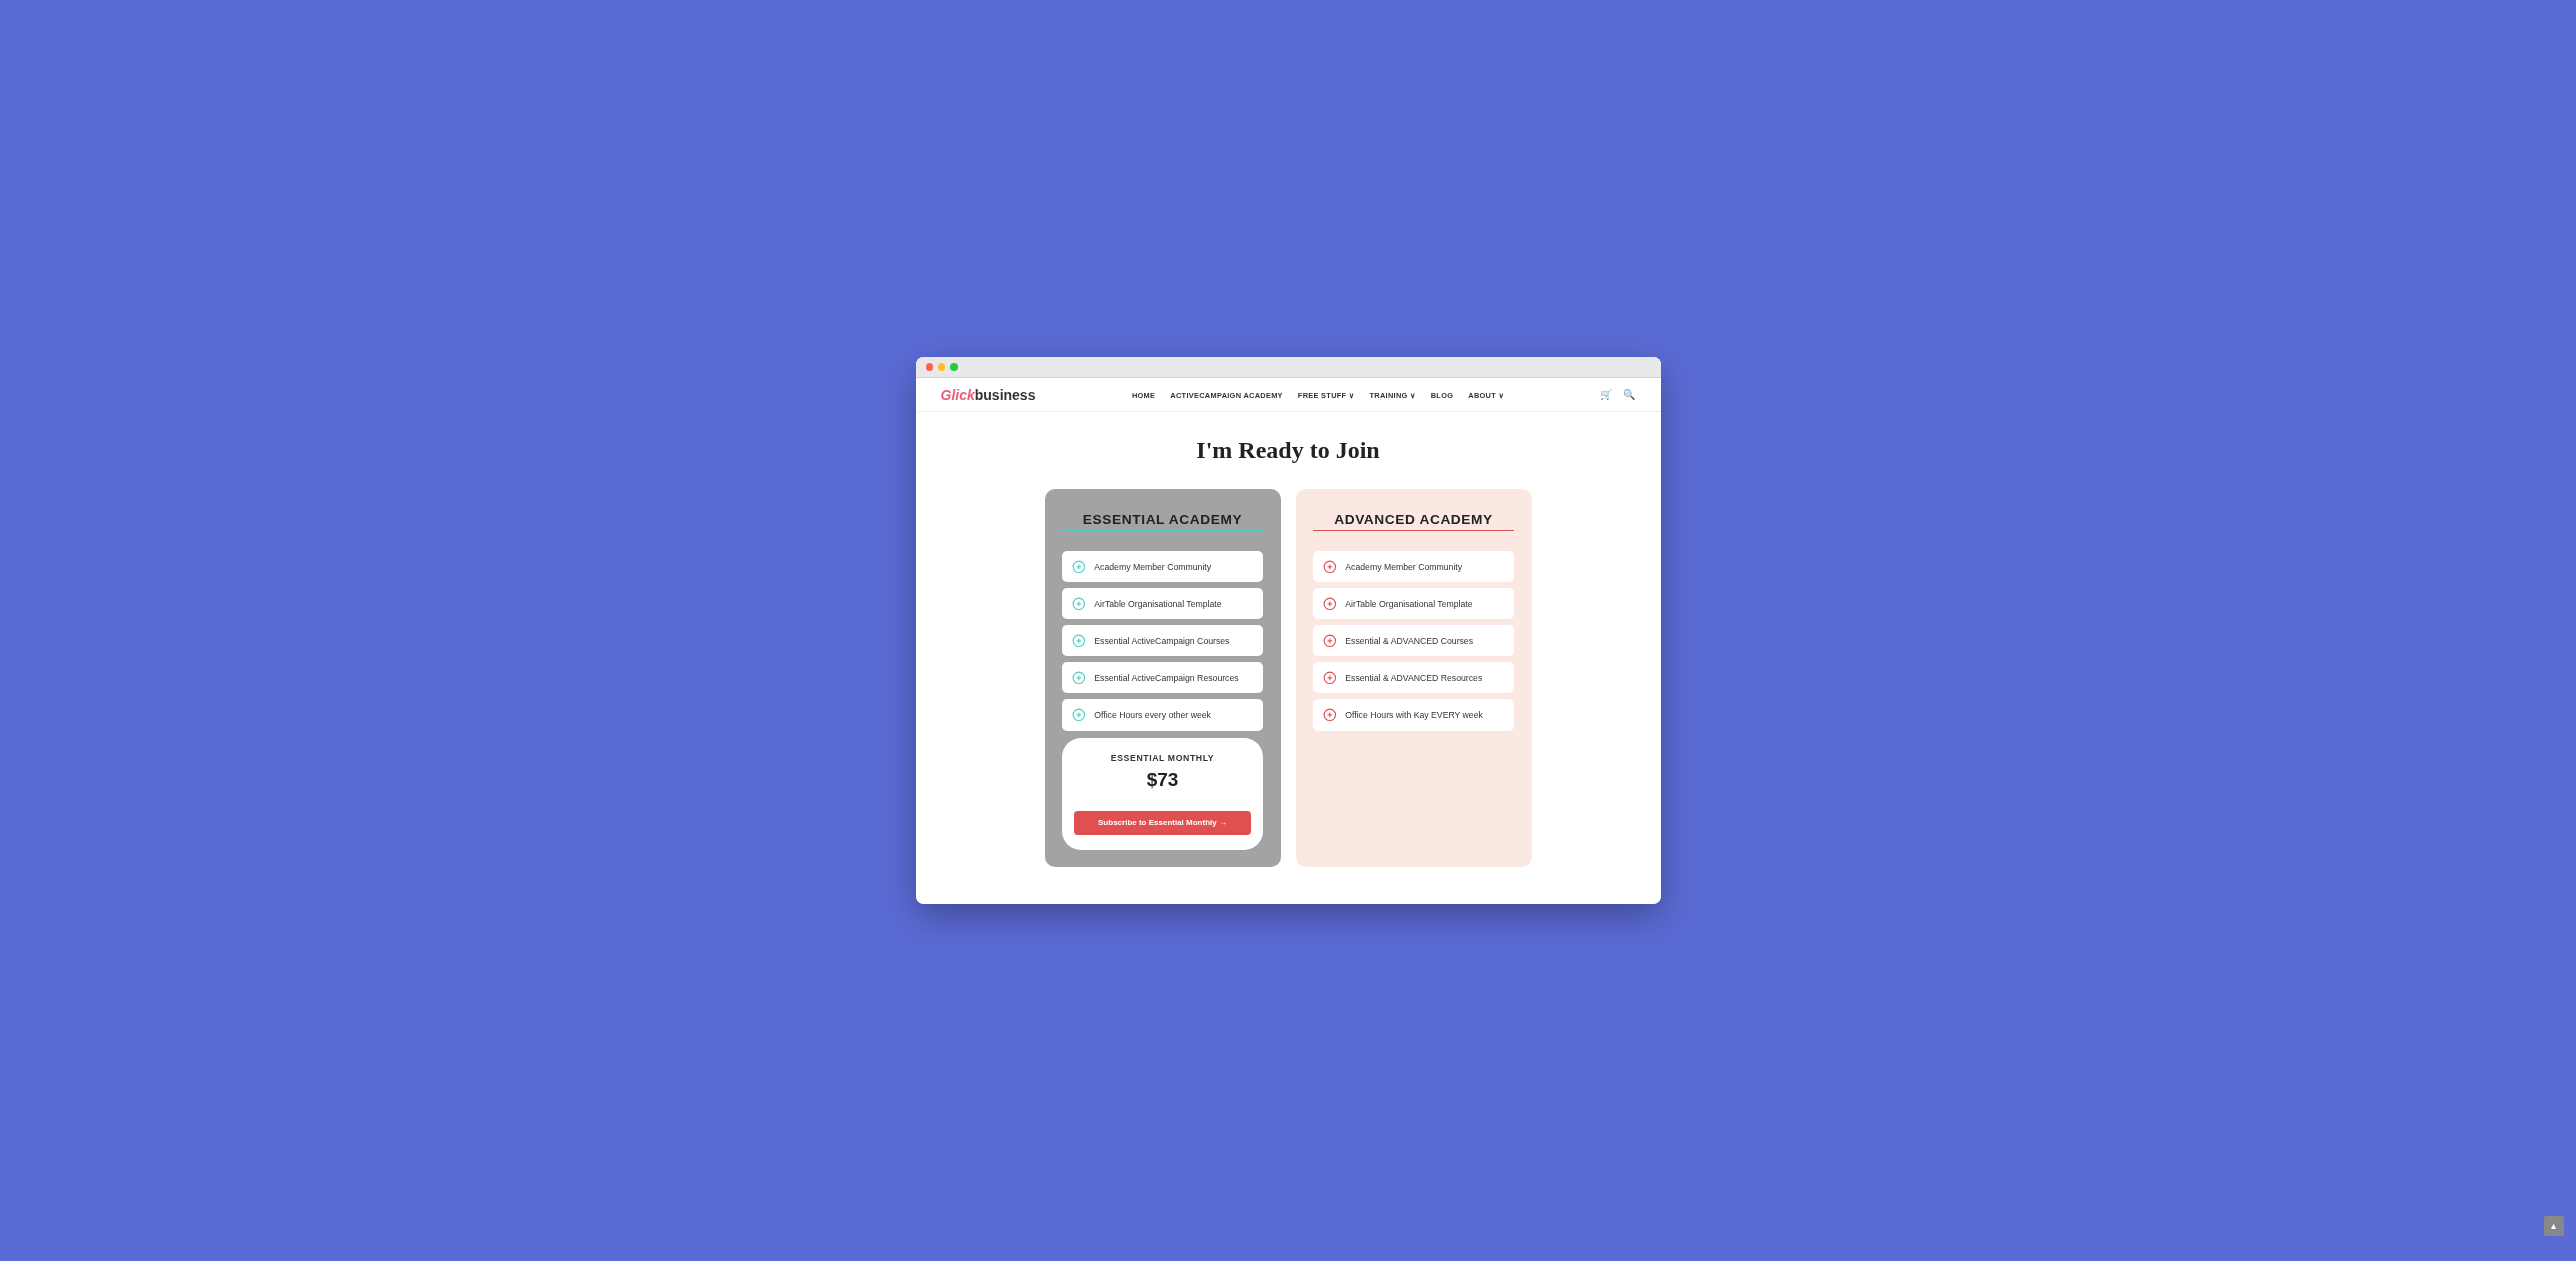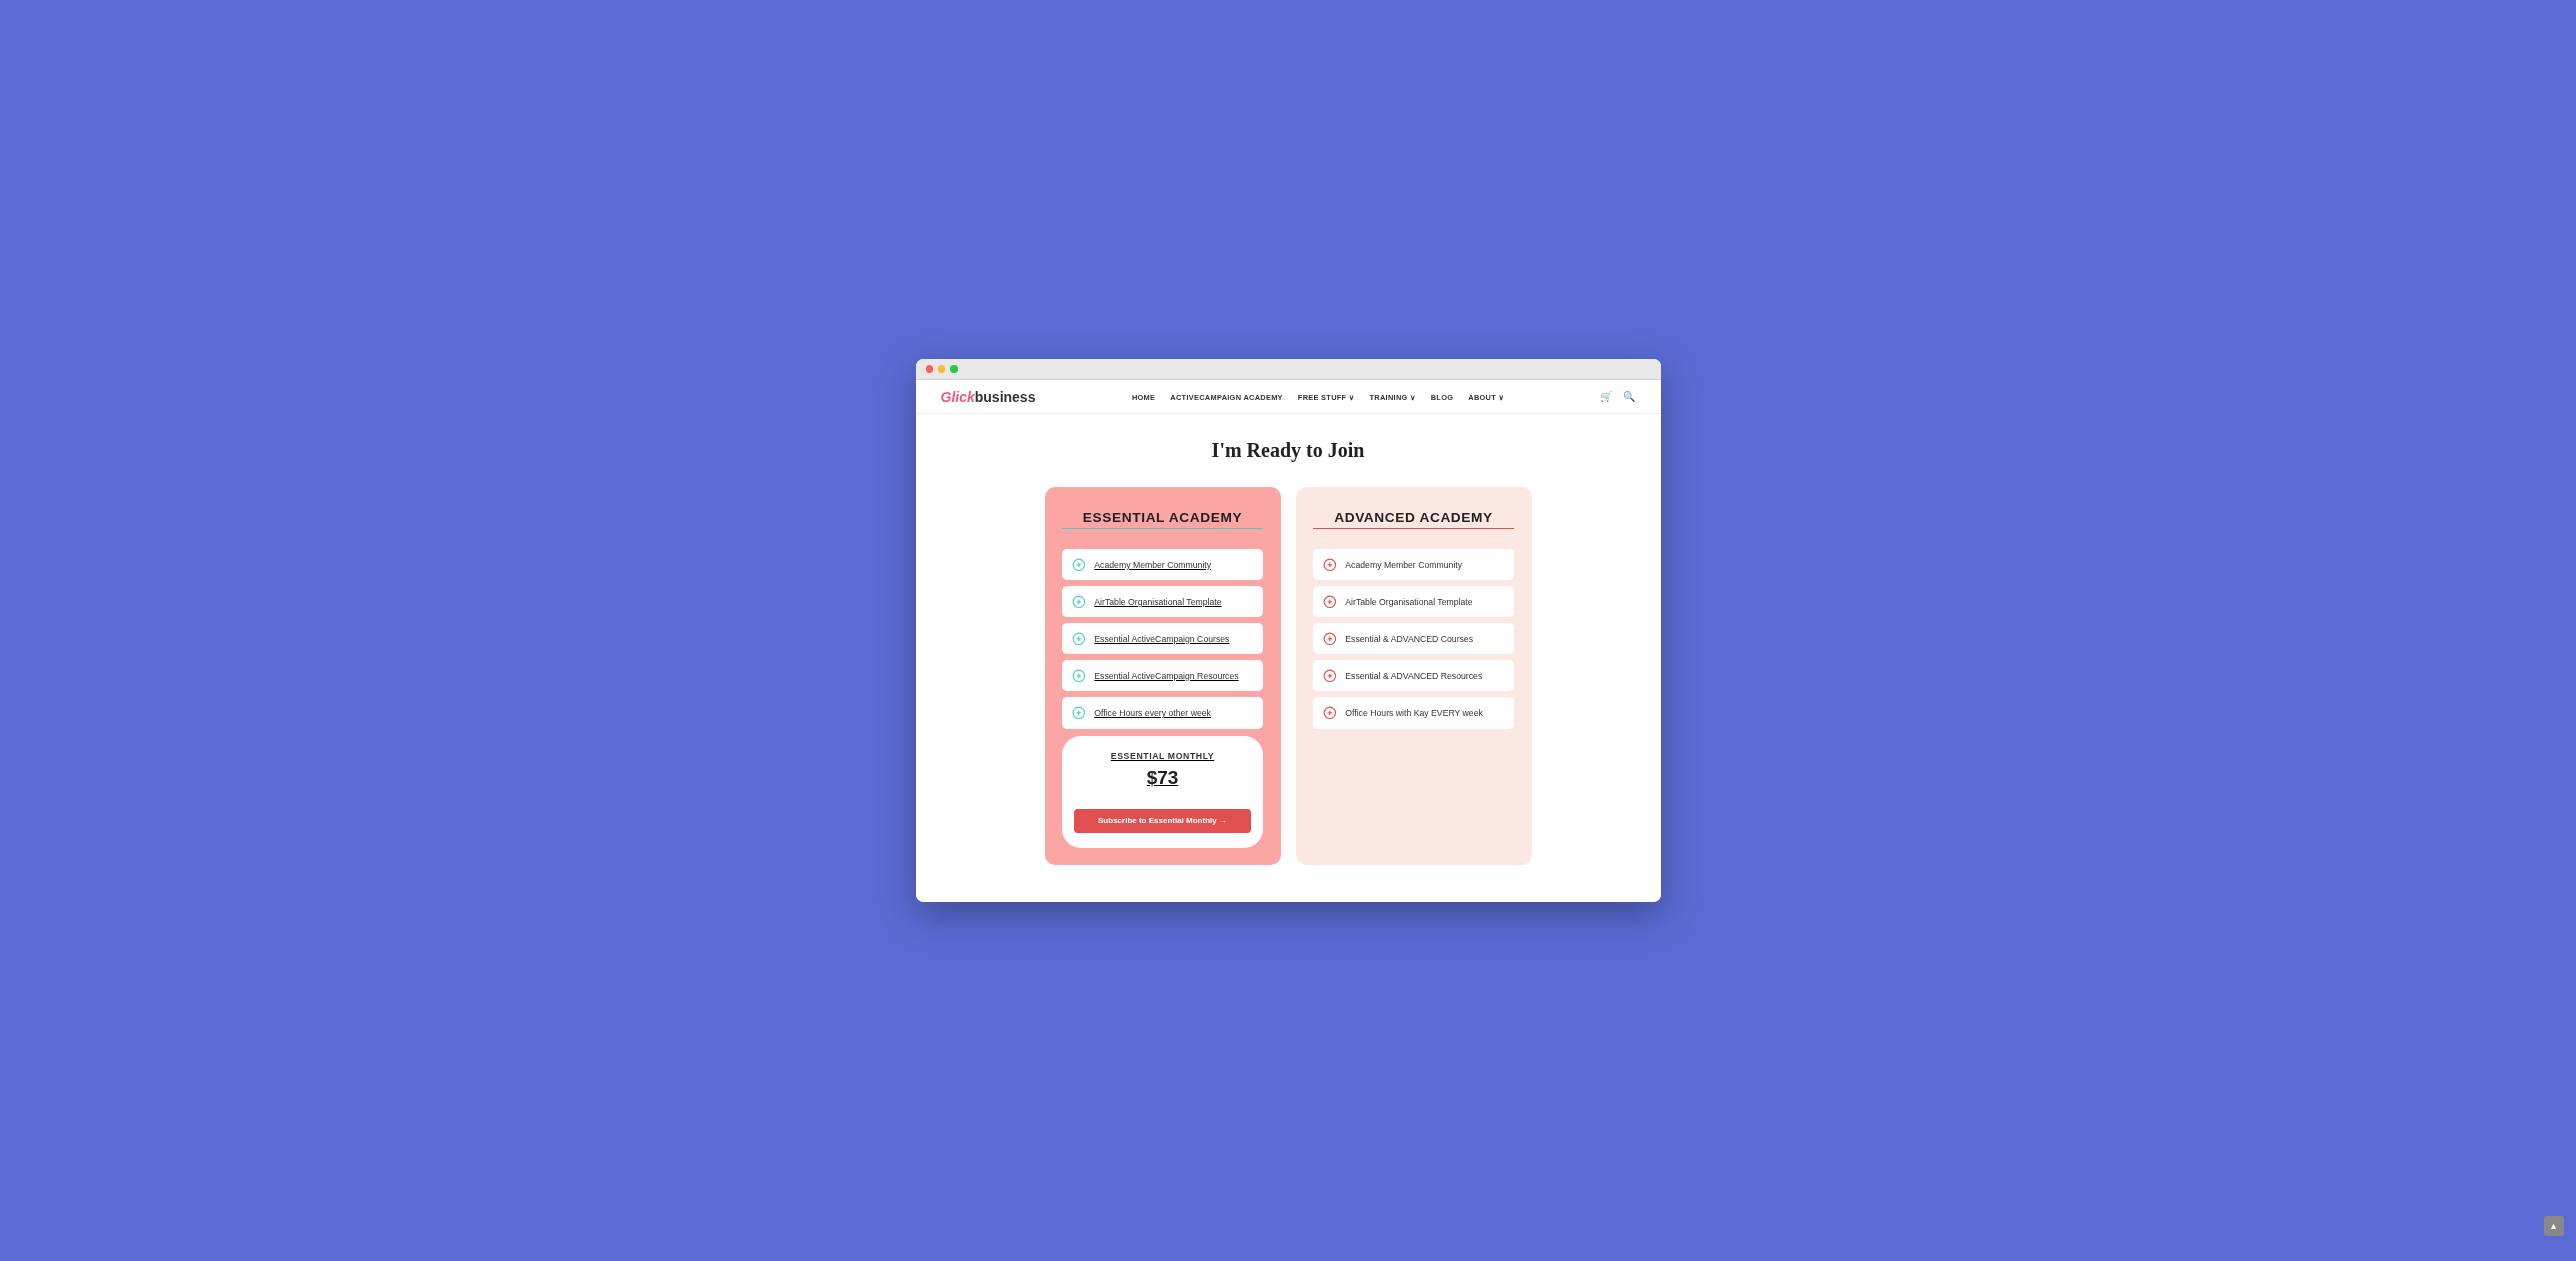--- a/index.html
+++ b/index.html
@@ -93,21 +93,21 @@
       cursor: pointer;
     }
 
     
     .main-content {
       padding: 25px 25px 37px;
     }
 
     .page-title {
       text-align: center;
-      font-size: 20px;
+      font-size: 24px;
       font-weight: 800;
       color: #222;
       margin-bottom: 25px;
       font-family: Georgia, serif;
     }
 
     .plans-container {
       display: flex;
       gap: 15px;
       justify-content: center;
@@ -115,22 +115,21 @@
 
     
     .plan-card {
       border-radius: 10px;
       padding: 22.3px 17.4px 17.4px;
       flex: 1;
       max-width: 236px;
     }
 
     .plan-card.essential {
-      background: #fca5a5;
-      text-decoration: underline;
+      background: #a3a3a3;
     }
 
     .plan-card.advanced {
       background: #fce8e3;
     }
 
     .plan-title {
       text-align: center;
       font-size: 13.7px;
       font-weight: 900;

